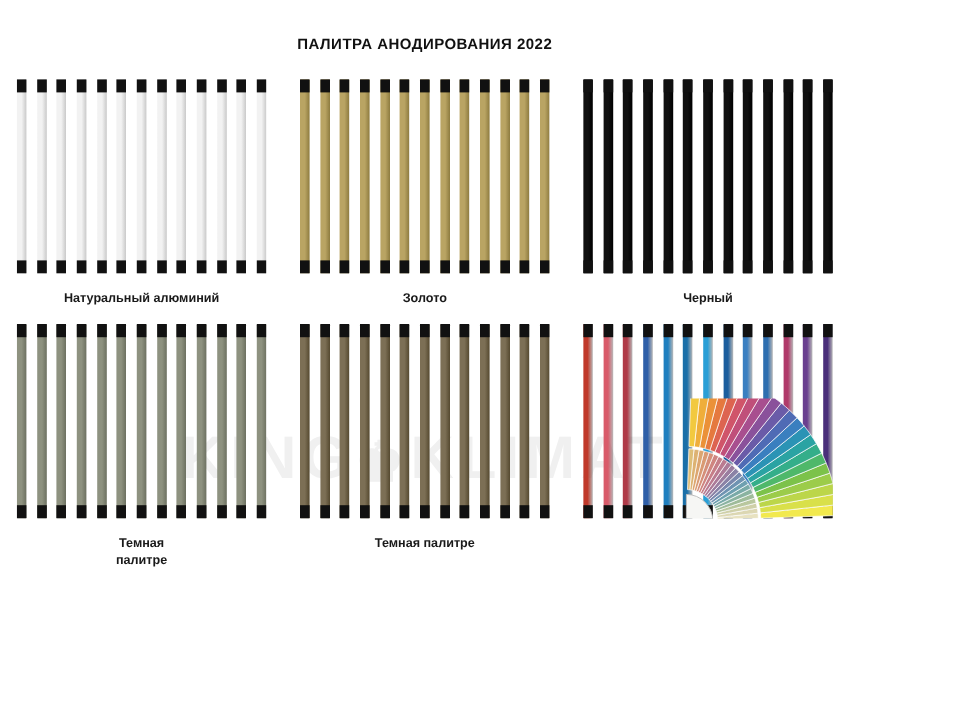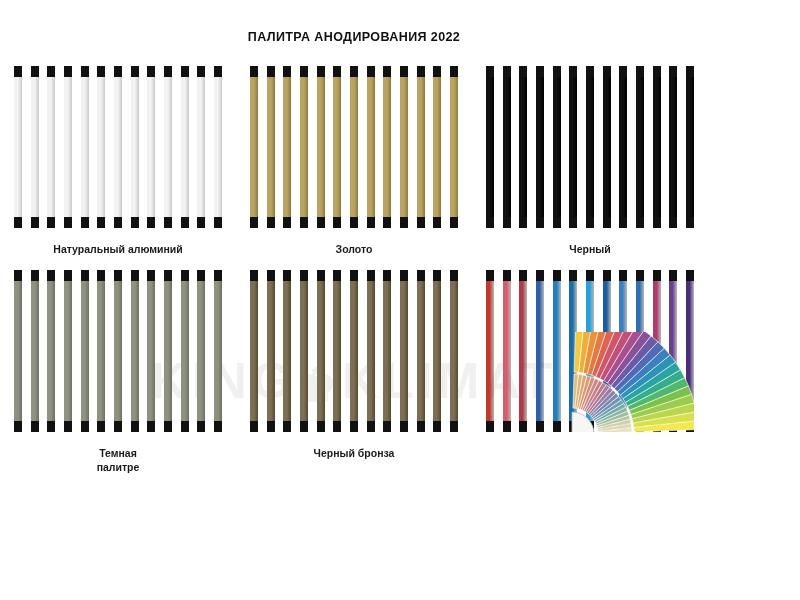--- a/index.html
+++ b/index.html
@@ -419,21 +419,21 @@
           <div class="slat" style="background: linear-gradient(to right, rgb(124, 111, 85) 0%, rgb(124, 111, 85) 50%, rgb(85, 73, 47) 100%);">
             <div class="cap top" style="background: rgb(17, 17, 17);"></div>
             <div class="cap bot" style="background: rgb(17, 17, 17);"></div>
           </div>
           <div class="slat" style="background: linear-gradient(to right, rgb(124, 111, 85) 0%, rgb(124, 111, 85) 50%, rgb(85, 73, 47) 100%);">
             <div class="cap top" style="background: rgb(17, 17, 17);"></div>
             <div class="cap bot" style="background: rgb(17, 17, 17);"></div>
           </div>
         </div>
       <div class="caption">
-        <div>Черный бронза</div>
+        <div>Темная палитре</div>
       </div>
     </div>
 
     <div class="cell">
       <div class="sample" id="s5">
         <div class="fan" id="fan-deck">
             <svg width="132" height="104" viewBox="0 0 132 104">
               <path d="M65.96223127518394,99.83623120444494 L129.92324420440605,97.60266341548488 A126,126 0 0 0 129.28769332283156,88.6211397404669 L65.64949988901235,95.41675130086468 A62,62 0 0 1 65.96223127518394,99.83623120444494 Z" fill="#f2e94e" stroke="#ffffff" stroke-width="0.6"></path>
               <path d="M65.64949988901235,95.41675130086468 L129.28769332283156,88.6211397404669 A126,126 0 0 0 128.01235374507502,79.70793597249514 L65.0219518428147,91.030889129323 A62,62 0 0 1 65.64949988901235,95.41675130086468 Z" fill="#d9e04a" stroke="#ffffff" stroke-width="0.6"></path>
               <path d="M65.0219518428147,91.030889129323 L128.01235374507502,79.70793597249514 A126,126 0 0 0 126.10373806486382,70.90856789102301 L64.08279174620284,86.7010413432018 A62,62 0 0 1 65.0219518428147,91.030889129323 Z" fill="#bcd64a" stroke="#ffffff" stroke-width="0.6"></path>

